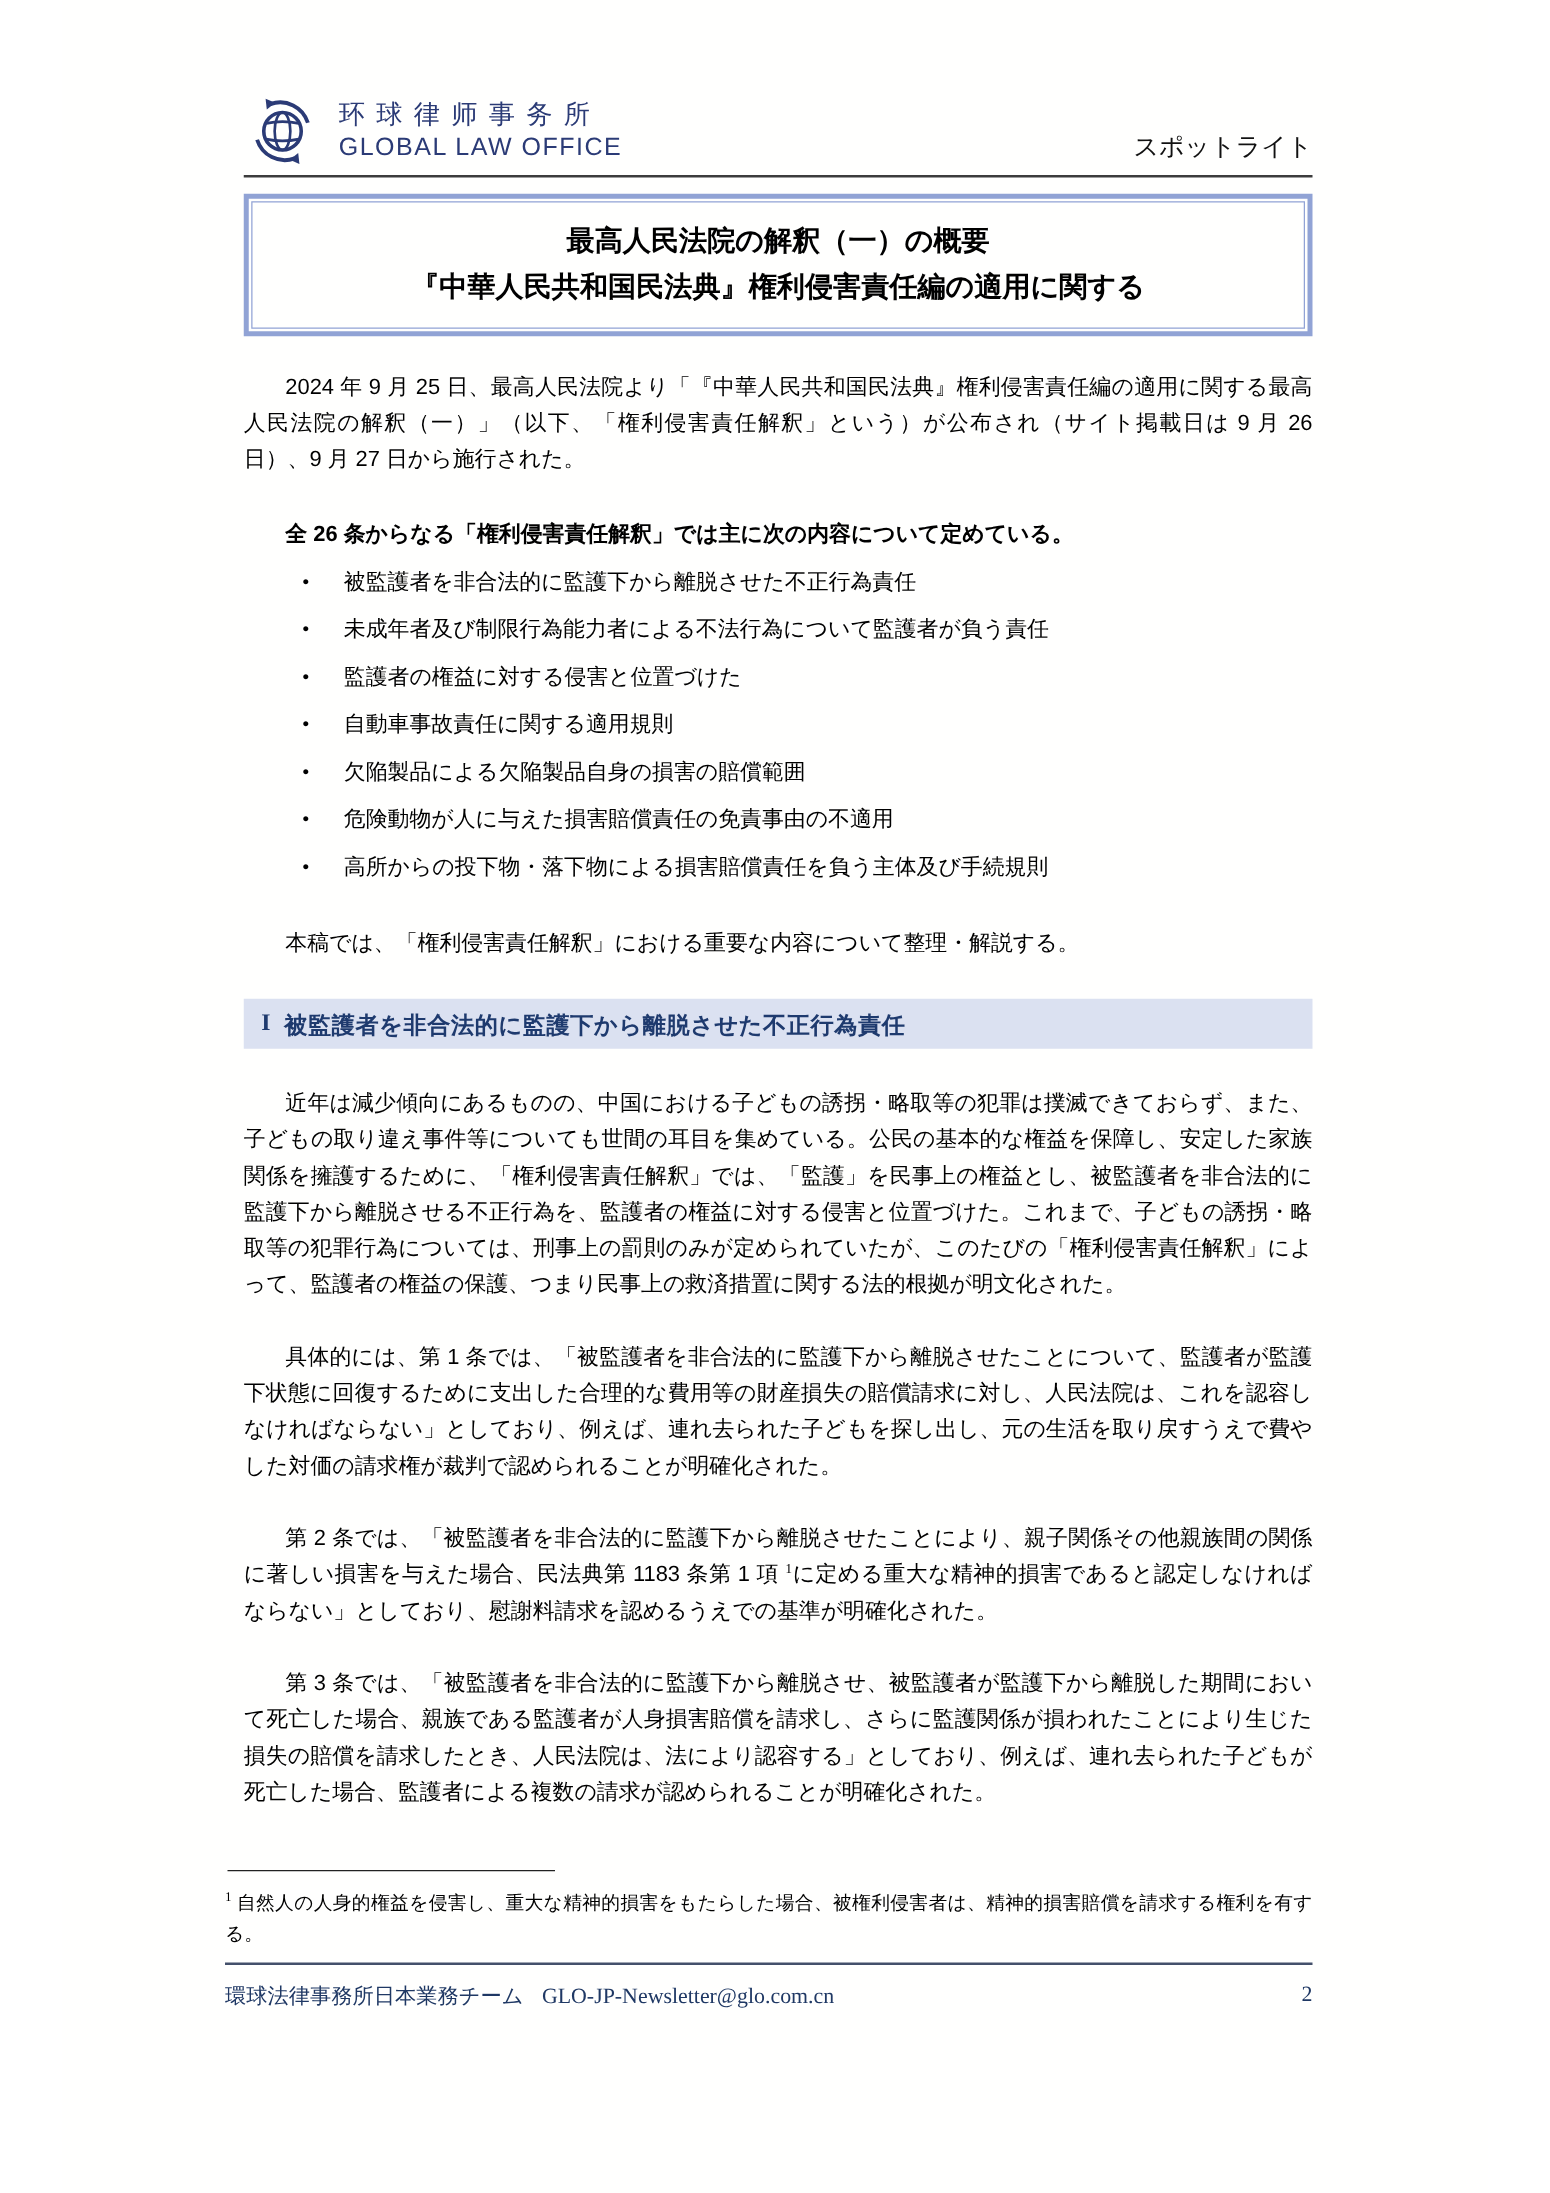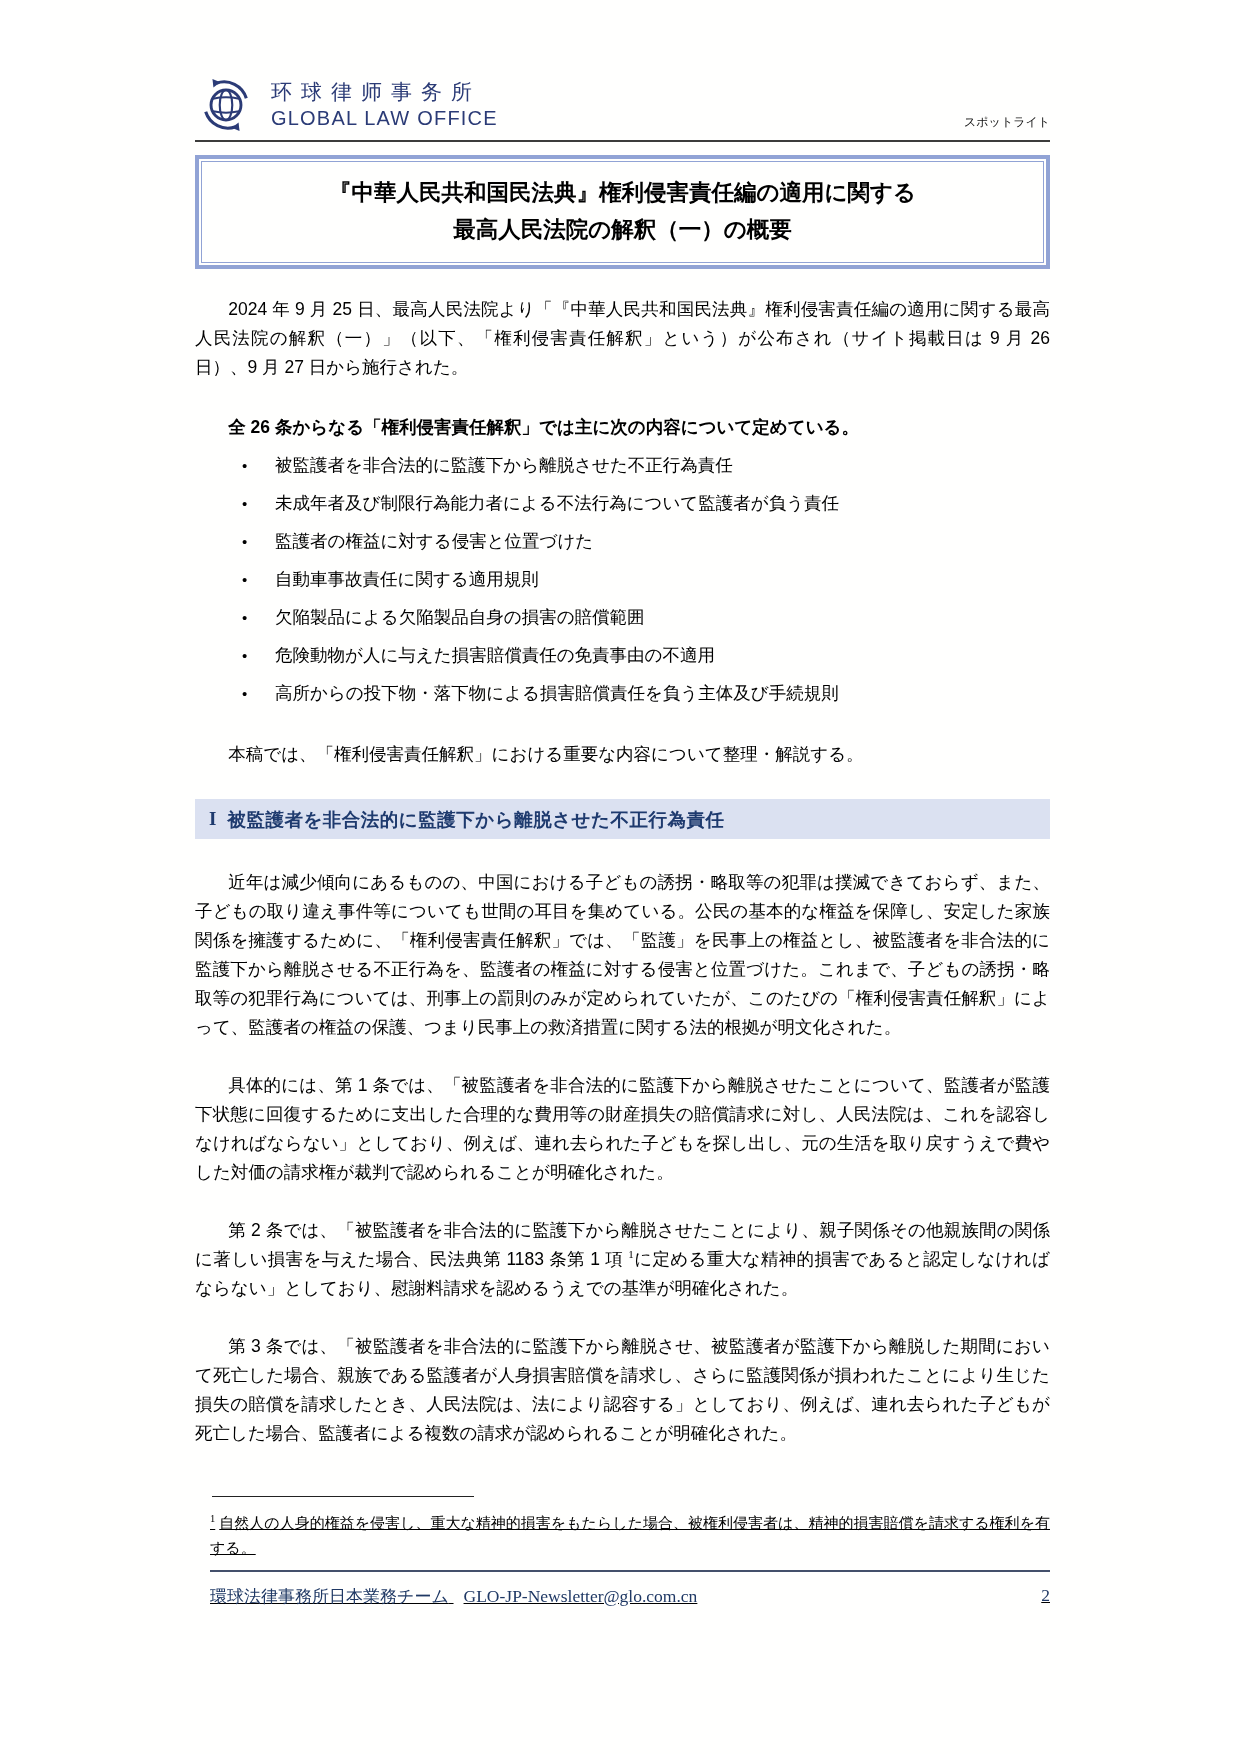--- a/index.html
+++ b/index.html
@@ -33,21 +33,21 @@
     white-space: nowrap;
   }
   .logo-text .en {
     color: #2b3b76;
     font-size: 20px;
     letter-spacing: 1.2px;
     line-height: 26px;
     white-space: nowrap;
   }
   .tagline {
-    font-size: 12px;
+    font-size: 20px;
     color: #111;
     padding-bottom: 3px;
   }
   .header-rule {
     border: 0;
     border-top: 2px solid #3c3c3c;
     margin-top: 6px;
   }
 
   
@@ -121,24 +121,23 @@
   sup.fn-ref {
     font-size: 11px;
     vertical-align: super;
     line-height: 0;
     font-family: "Liberation Serif", "DejaVu Serif", serif;
   }
 
   
   .bottom-block {
     position: absolute;
-    left: 160px;
+    left: 130px;
     right: 140px;
     top: 1496px;
-    text-decoration: underline;
   }
   .fn-sep {
     border: 0;
     border-top: 1.5px solid #222;
     width: 262px;
     margin-left: 2px;
   }
   .footnote {
     margin-top: 9px;
     font-size: 15px;
@@ -201,22 +200,22 @@
           <div class="cn">环球律师事务所</div>
           <div class="en">GLOBAL LAW OFFICE</div>
         </span>
       </div>
       <div class="tagline">スポットライト</div>
     </div>
     <hr class="header-rule">
 
     <div class="title-box">
       <div class="title-box-inner">
+        <div class="title-line">最高人民法院の解釈（一）の概要</div>
         <div class="title-line">『中華人民共和国民法典』権利侵害責任編の適用に関する</div>
-        <div class="title-line">最高人民法院の解釈（一）の概要</div>
       </div>
     </div>
 
     <p class="para p-first">2024 年 9 月 25 日、最高人民法院より「『中華人民共和国民法典』権利侵害責任編の適用に関する最高人民法院の解釈（一）」（以下、「権利侵害責任解釈」という）が公布され（サイト掲載日は 9 月 26 日）、9 月 27 日から施行された。</p>
     <p class="para p-listintro">全 26 条からなる「権利侵害責任解釈」では主に次の内容について定めている。</p>
 
     <ul class="topics">
       <li><span class="bullet">•</span><span>被監護者を非合法的に監護下から離脱させた不正行為責任</span></li>
       <li><span class="bullet">•</span><span>未成年者及び制限行為能力者による不法行為について監護者が負う責任</span></li>
       <li><span class="bullet">•</span><span>監護者の権益に対する侵害と位置づけた</span></li>

